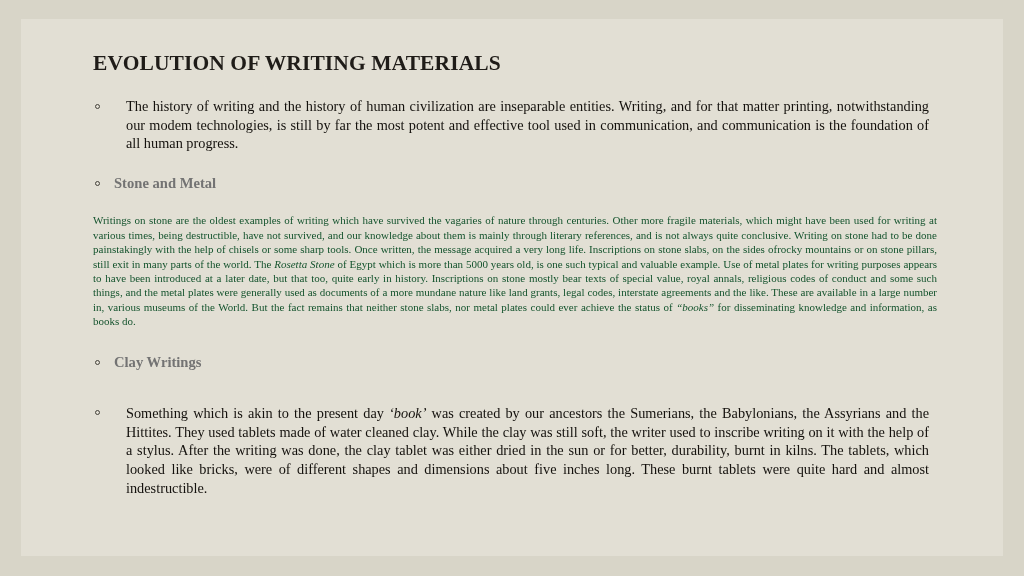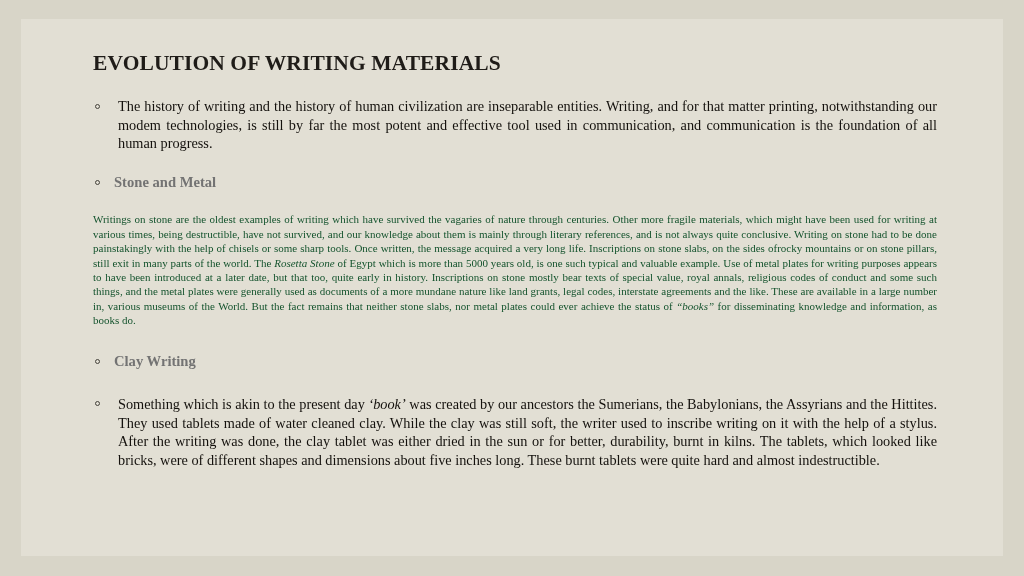--- a/index.html
+++ b/index.html
@@ -68,21 +68,21 @@
     box-sizing: border-box;
     background: transparent;
   }
 
   .body-text {
     font-size: 14.3px;
     line-height: 1.315;
     color: #14110d;
     text-align: justify;
     text-justify: inter-word;
-    margin: 4px;
+    margin: 12px;
   }
 
   .sub-heading {
     font-size: 14.6px;
     font-weight: bold;
     color: #737373;
     line-height: 1.3;
     margin: 0;
   }
 
@@ -124,21 +124,21 @@
       </div>
 
       <div class="spacer-sm"></div>
 
       <p class="plain-para"><span>Writings on stone are the oldest examples of writing which have survived the vagaries of nature through centuries. Other more fragile materials, which might have been used for writing at various times, being destructible, have not survived, and our knowledge about them is mainly through literary references, and is not always quite conclusive. Writing on stone had to be done painstakingly with the help of chisels or some sharp tools. Once written, the message acquired a very long life. Inscriptions on stone slabs, on the sides ofrocky mountains or on stone pillars, still exit in many parts of the world. The </span><i>Rosetta Stone</i><span> of Egypt which is more than 5000 years old, is one such typical and valuable example. Use of metal plates for writing purposes appears to have been introduced at a later date, but that too, quite early in history. Inscriptions on stone mostly bear texts of special value, royal annals, religious codes of conduct and some such things, and the metal plates were generally used as documents of a more mundane nature like land grants, legal codes, interstate agreements and the like. These are available in a large number in, various museums of the World. But the fact remains that neither stone slabs, nor metal plates could ever achieve the status of </span><i>“books”</i><span> for disseminating knowledge and information, as books do.</span></p>
 
       <div class="spacer-md"></div>
 
       <div class="bullet-block">
         <span class="marker"></span>
-        <p class="sub-heading">Clay Writing</p>
+        <p class="sub-heading">Clay Writings</p>
       </div>
 
       <div class="spacer-sm"></div>
 
       <div class="bullet-block">
         <span class="marker"></span>
         <p class="body-text"><span>Something which is akin to the present day </span><i>‘book’</i><span> was created by our ancestors the Sumerians, the Babylonians, the Assyrians and the Hittites. They used tablets made of water cleaned clay. While the clay was still soft, the writer used to inscribe writing on it with the help of a stylus. After the writing was done, the clay tablet was either dried in the sun or for better, durability, burnt in kilns. The tablets, which looked like bricks, were of different shapes and dimensions about five inches long. These burnt tablets were quite hard and almost indestructible.</span></p>
       </div>
 
     </div>

